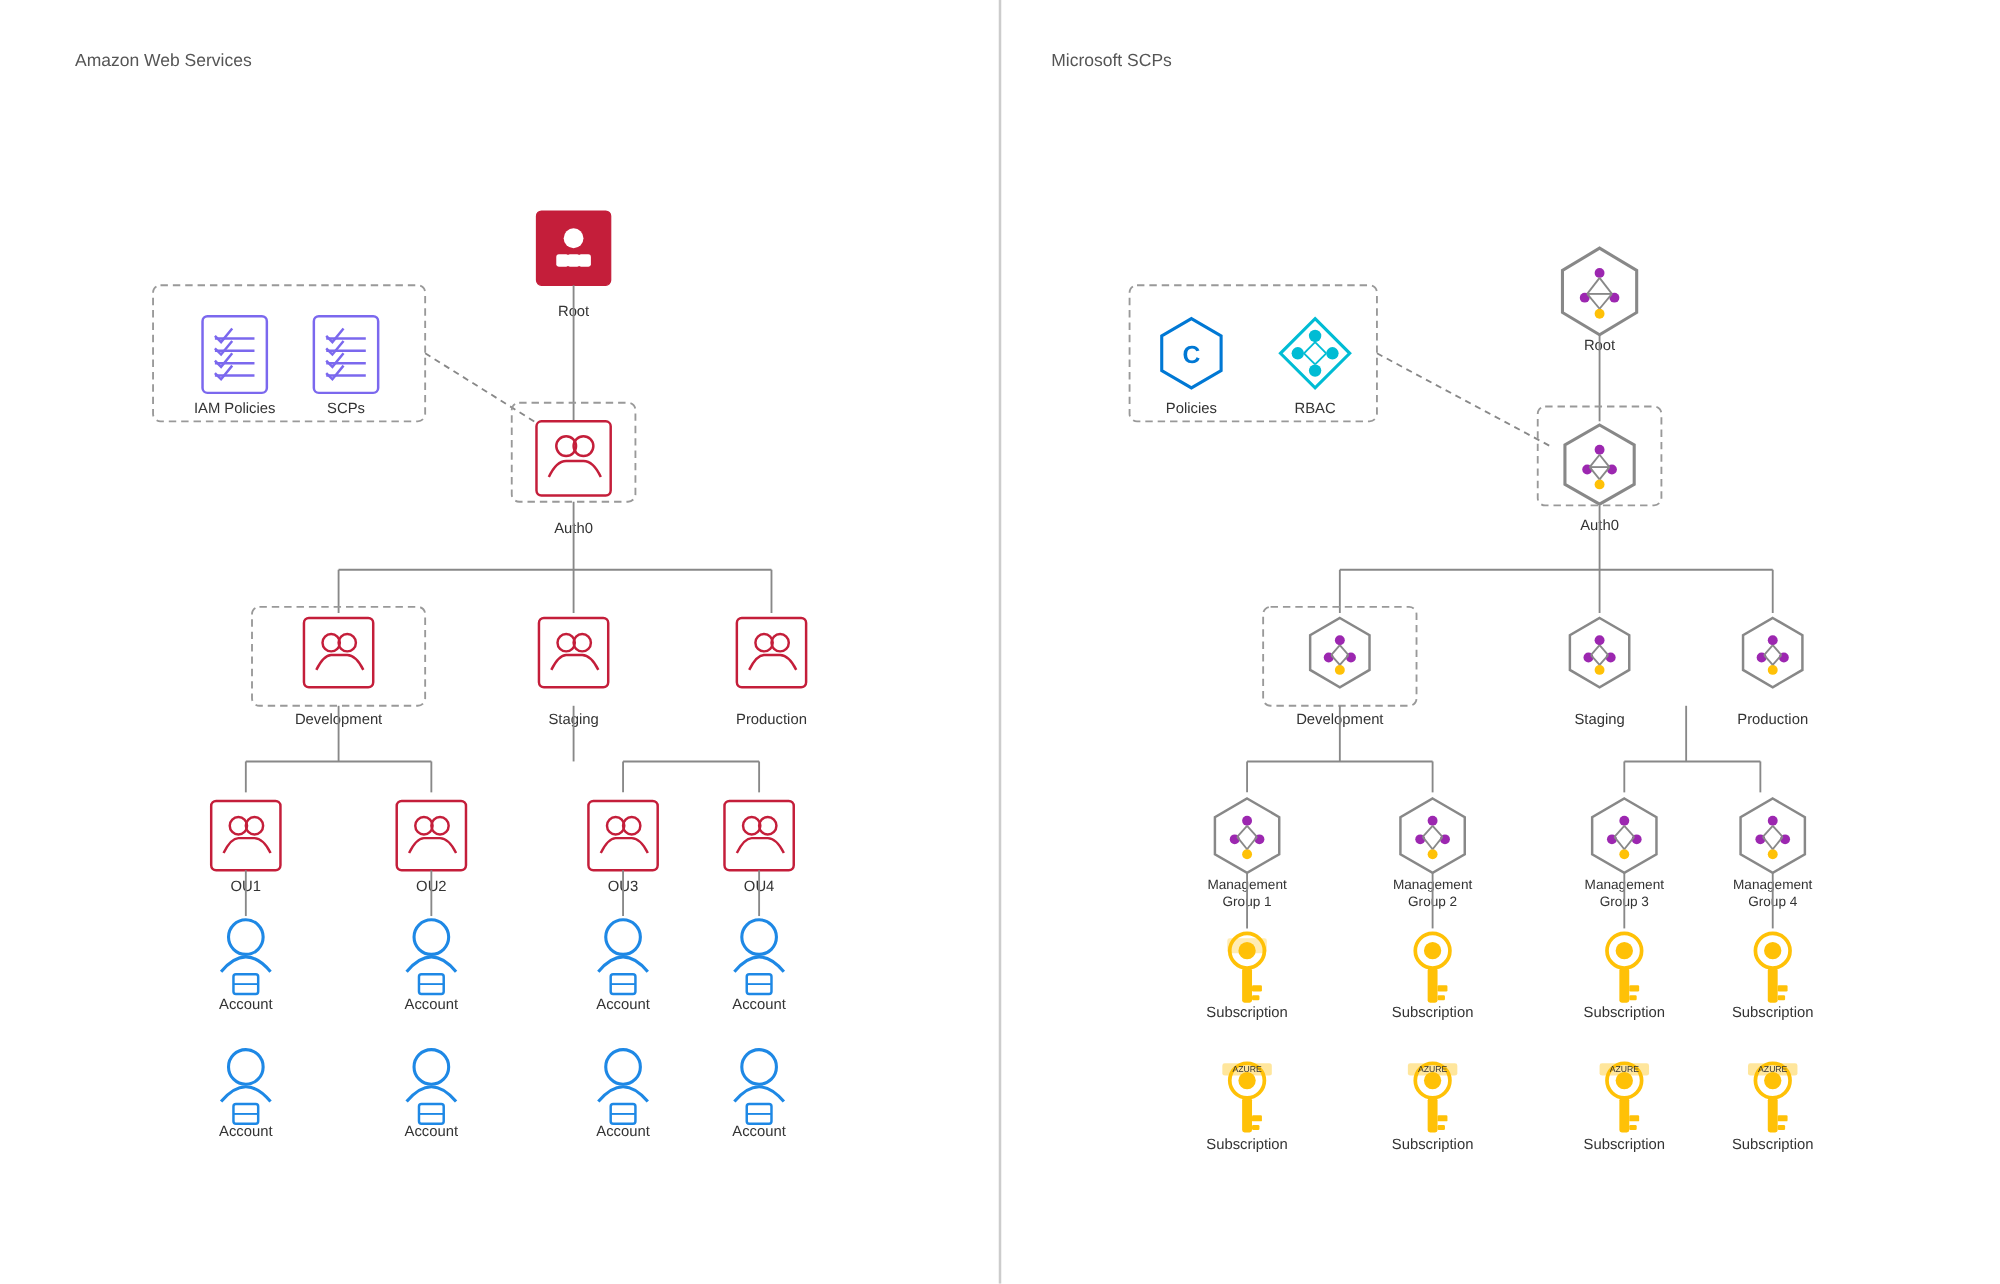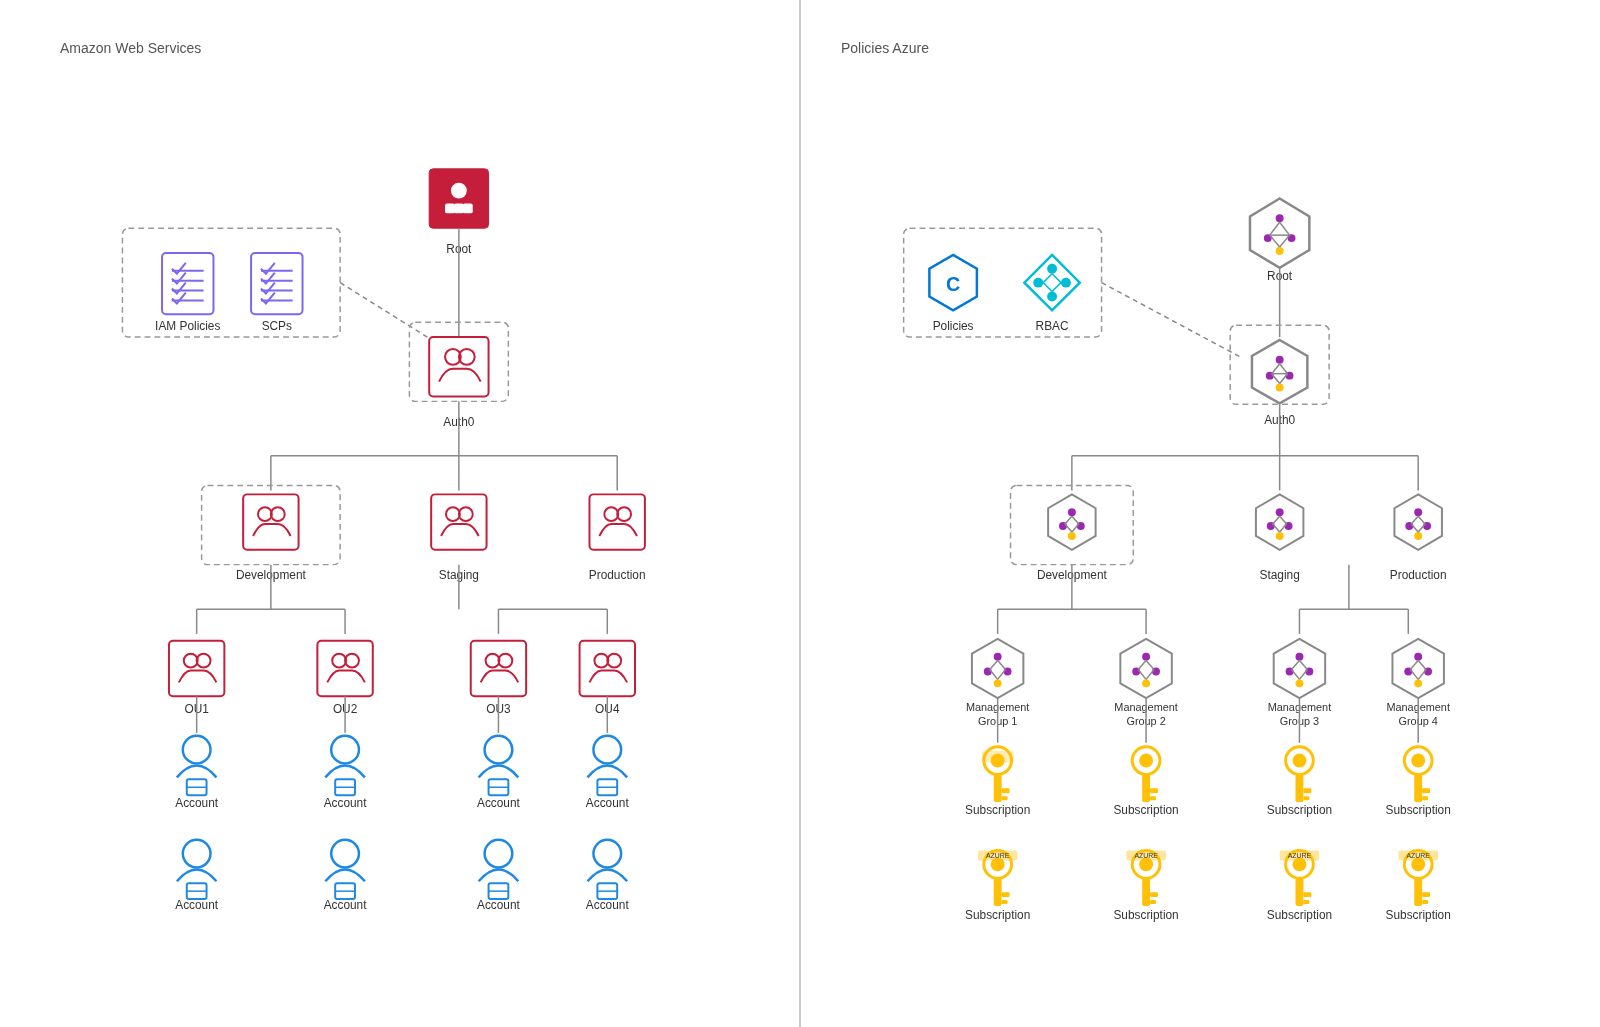--- a/index.html
+++ b/index.html
@@ -297,21 +297,21 @@
         <line x1="-10" y1="20" x2="10" y2="20" stroke="#1E88E5" stroke-width="1.5"></line>
       </g>
       <text x="570" y="858" class="node-label">Account</text>
 
     </svg>
   </div>
 
   <div class="panel-divider"></div>
 
   <div class="panel">
-    <span class="panel-title" style="left:40px">Policies Azure</span>
+    <span class="panel-title" style="left:40px">Microsoft SCPs</span>
     
     <svg class="diagram-svg" viewBox="0 0 720 950">
 
       <rect x="60" y="170" width="200" height="110" rx="6" ry="6" class="box-dashed"></rect>
 
       <g transform="translate(110, 225)">
         <polygon points="0,-28 24,-14 24,14 0,28 -24,14 -24,-14" fill="none" stroke="#0078D4" stroke-width="2.5"></polygon>
         <text x="0" y="8" text-anchor="middle" font-size="20" fill="#0078D4" font-family="Arial" font-weight="bold">C</text>
       </g>
       <text x="110" y="273" class="node-label">Policies</text>

